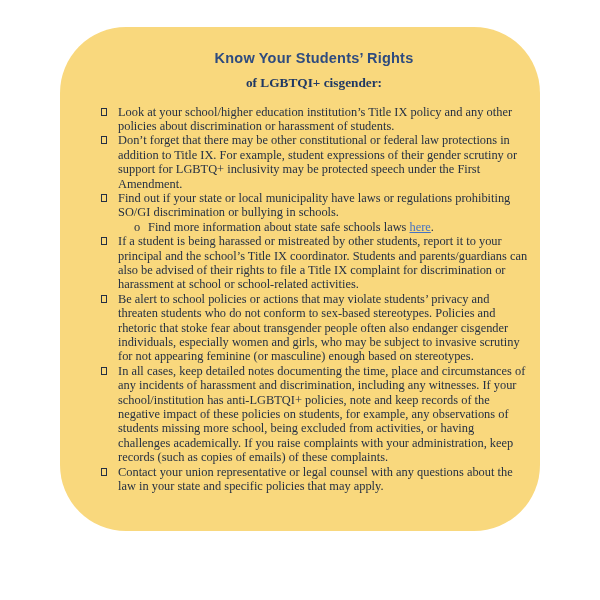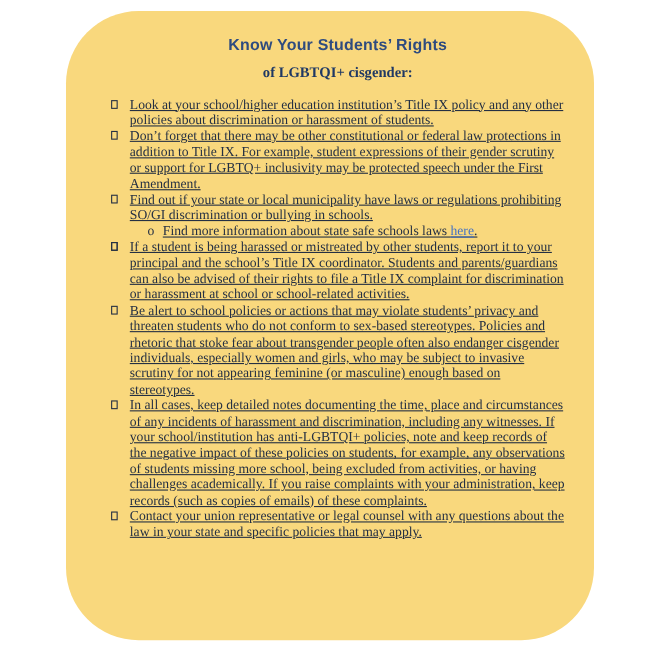--- a/index.html
+++ b/index.html
@@ -12,25 +12,25 @@
   }
   * { margin: 0; padding: 0; box-sizing: border-box; }
   html, body {
     width: 600px; height: 600px;
     background: var(--page_bg);
     font-family: "Liberation Serif", serif;
     overflow: hidden;
   }
   .card {
     position: absolute;
-    left: 60px; top: 10px;
-    width: 480px; height: 572px;
+    left: 60px; top: 27px;
+    width: 480px; height: 504px;
     background: var(--card_bg);
     border-radius: 66px;
-    padding: 23px 26px 0 40px;
+    padding: 23px 12px 0 40px;
   }
   .title {
     text-align: center;
     font-family: "Liberation Sans", sans-serif;
     font-weight: bold;
     font-size: 14.5px;
     letter-spacing: 0.2px;
     color: var(--title_color);
   }
   .subtitle {
@@ -44,21 +44,20 @@
   .checklist {
     margin-top: 14px;
     list-style: none;
     color: var(--body_color);
     font-size: 12.4px;
     line-height: 14.4px;
   }
   .item {
     position: relative;
     padding-left: 18px;
-    text-decoration: underline;
   }
   .bullet-box {
     position: absolute;
     left: 1px; top: 3px;
     width: 6px; height: 8px;
     border: 1px solid var(--body_color);
   }
   .sub-item {
     position: relative;
     padding-left: 30px;

